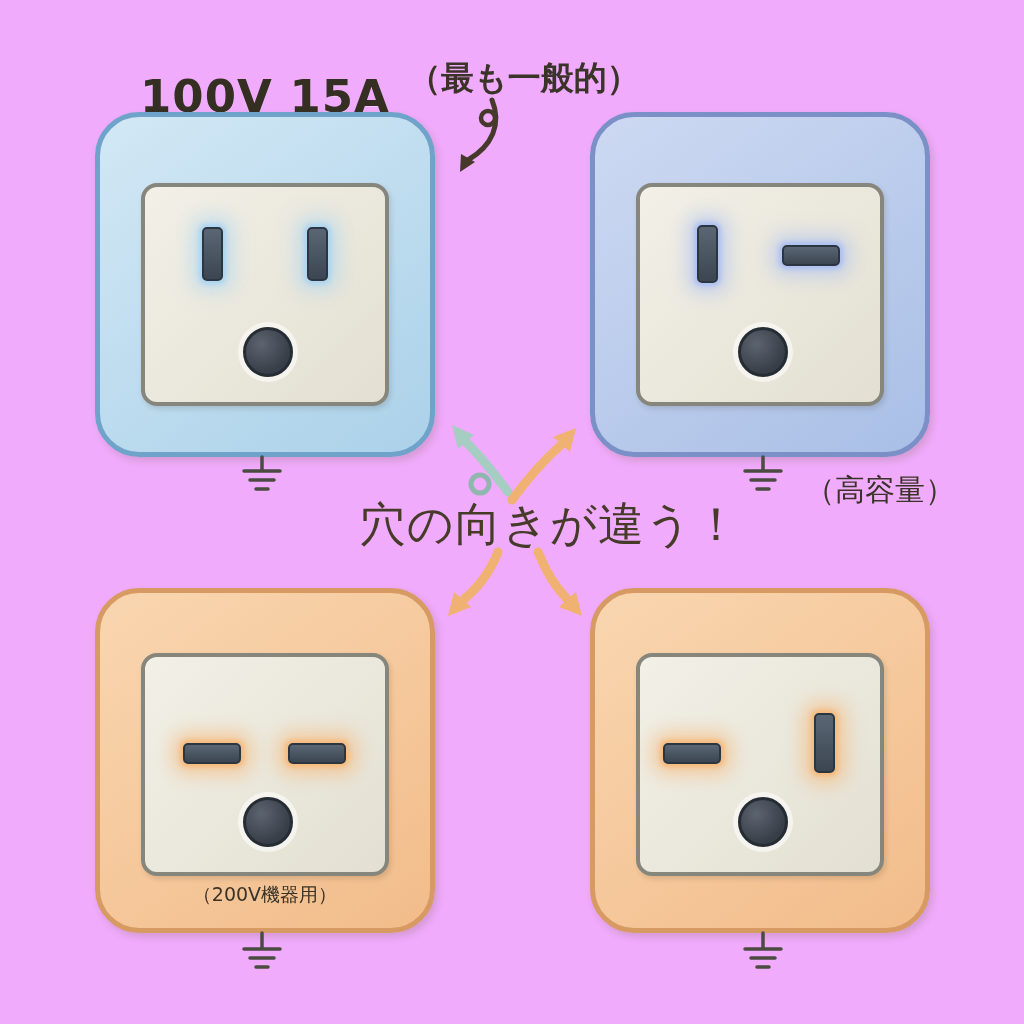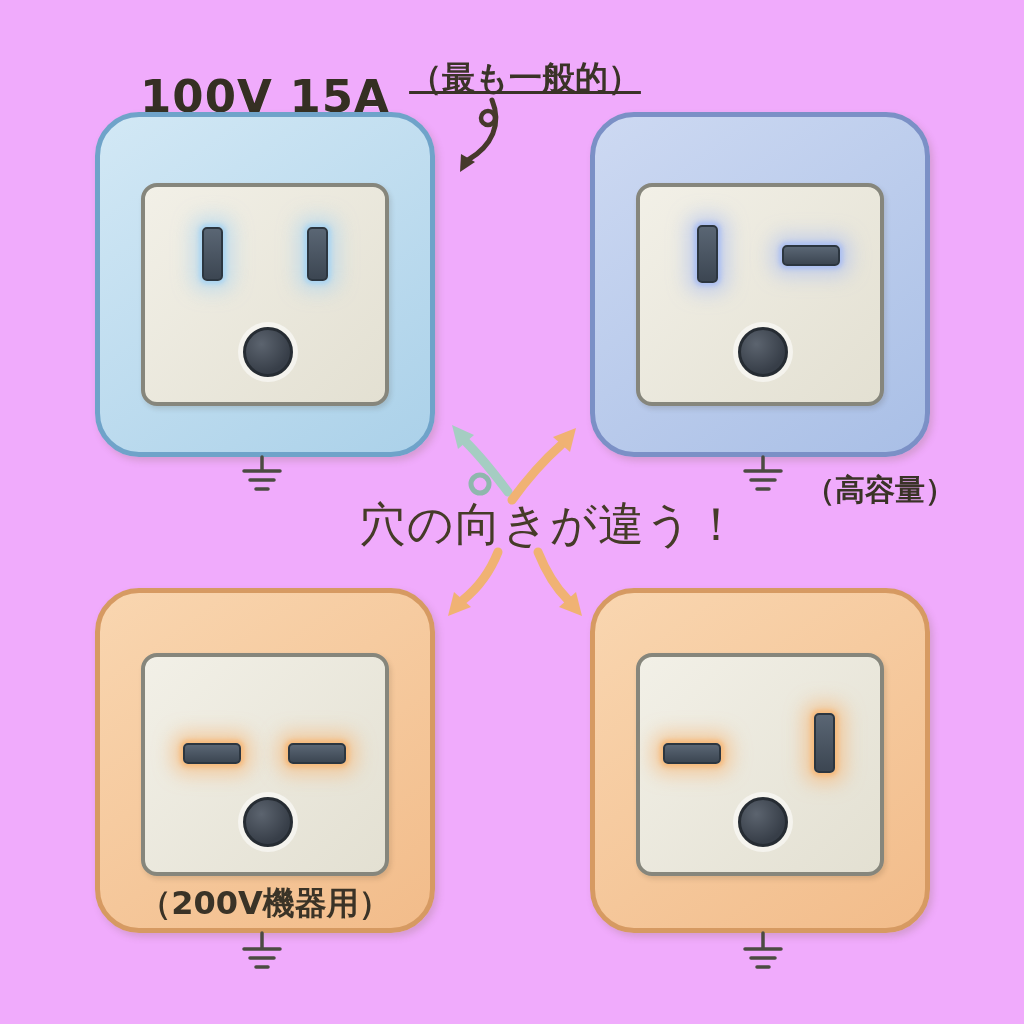--- a/index.html
+++ b/index.html
@@ -37,29 +37,29 @@
     background:radial-gradient(circle at 35% 32%,#5c646f,#373e48 70%);
     border:3px solid #262c33;
     box-shadow:0 0 0 5px rgba(255,255,255,.55);
   }
   .outlet-title{
     position:absolute;width:340px;text-align:center;
     font-size:45px;font-weight:700;letter-spacing:1px;color:#352f23;
     text-shadow:0 1px 0 rgba(255,255,255,.3);
   }
   .outlet-caption{
-    position:absolute;text-align:center;font-size:30px;font-weight:700;color:#3a3327;
+    position:absolute;text-align:center;font-size:30px;font-weight:400;color:#3a3327;
   }
   .center-label{
     position:absolute;left:300px;top:494px;width:500px;text-align:center;
     font-size:46px;font-weight:400;color:#453b28;letter-spacing:1px;
   }
   .annotation-label{
-    position:absolute;left:408px;top:56px;width:234px;text-align:center;
-    font-size:33px;font-weight:700;color:#3a3327;text-decoration:underline;
+    position:absolute;left:408px;top:56px;width:234px;
+    font-size:33px;font-weight:700;color:#3a3327;
   }
   svg.overlay{position:absolute;left:0;top:0;pointer-events:none;}
 </style>
 </head>
 <body>
 
 <div id="canvas">
 
   <div class="outlet-title" style="left:95px;top:70px;">100V 15A</div>
   <div class="outlet-caption" style="left:95px;top:126px;width:340px;font-size:32px;">（一般用）</div>
@@ -82,21 +82,21 @@
   <div class="outlet-caption" style="left:800px;top:470px;width:160px;">（高容量）</div>
 
   <div class="outlet-title" style="left:95px;top:590px;">200V 15A</div>
   <div class="outlet-plate plate-orange" style="left:95px;top:588px;">
     <div class="inner-plate" style="top:60px;">
       <div class="slot slot-h glow-orange" style="left:38px;top:86px;"></div>
       <div class="slot slot-h glow-orange" style="left:143px;top:86px;"></div>
       <div class="ground-hole"></div>
     </div>
   </div>
-  <div class="outlet-caption" style="left:95px;top:882px;width:340px;font-size:32px;">（200V機器用）</div>
+  <div class="outlet-caption" style="left:95px;top:882px;width:340px;font-size:19px;">（200V機器用）</div>
 
   <div class="outlet-title" style="left:590px;top:590px;">200V 20A</div>
   <div class="outlet-plate plate-orange" style="left:590px;top:588px;">
     <div class="inner-plate" style="top:60px;">
       <div class="slot slot-h glow-orange" style="left:23px;top:86px;"></div>
       <div class="slot slot-v glow-orange" style="left:174px;top:56px;height:56px;"></div>
       <div class="ground-hole"></div>
     </div>
   </div>
 

